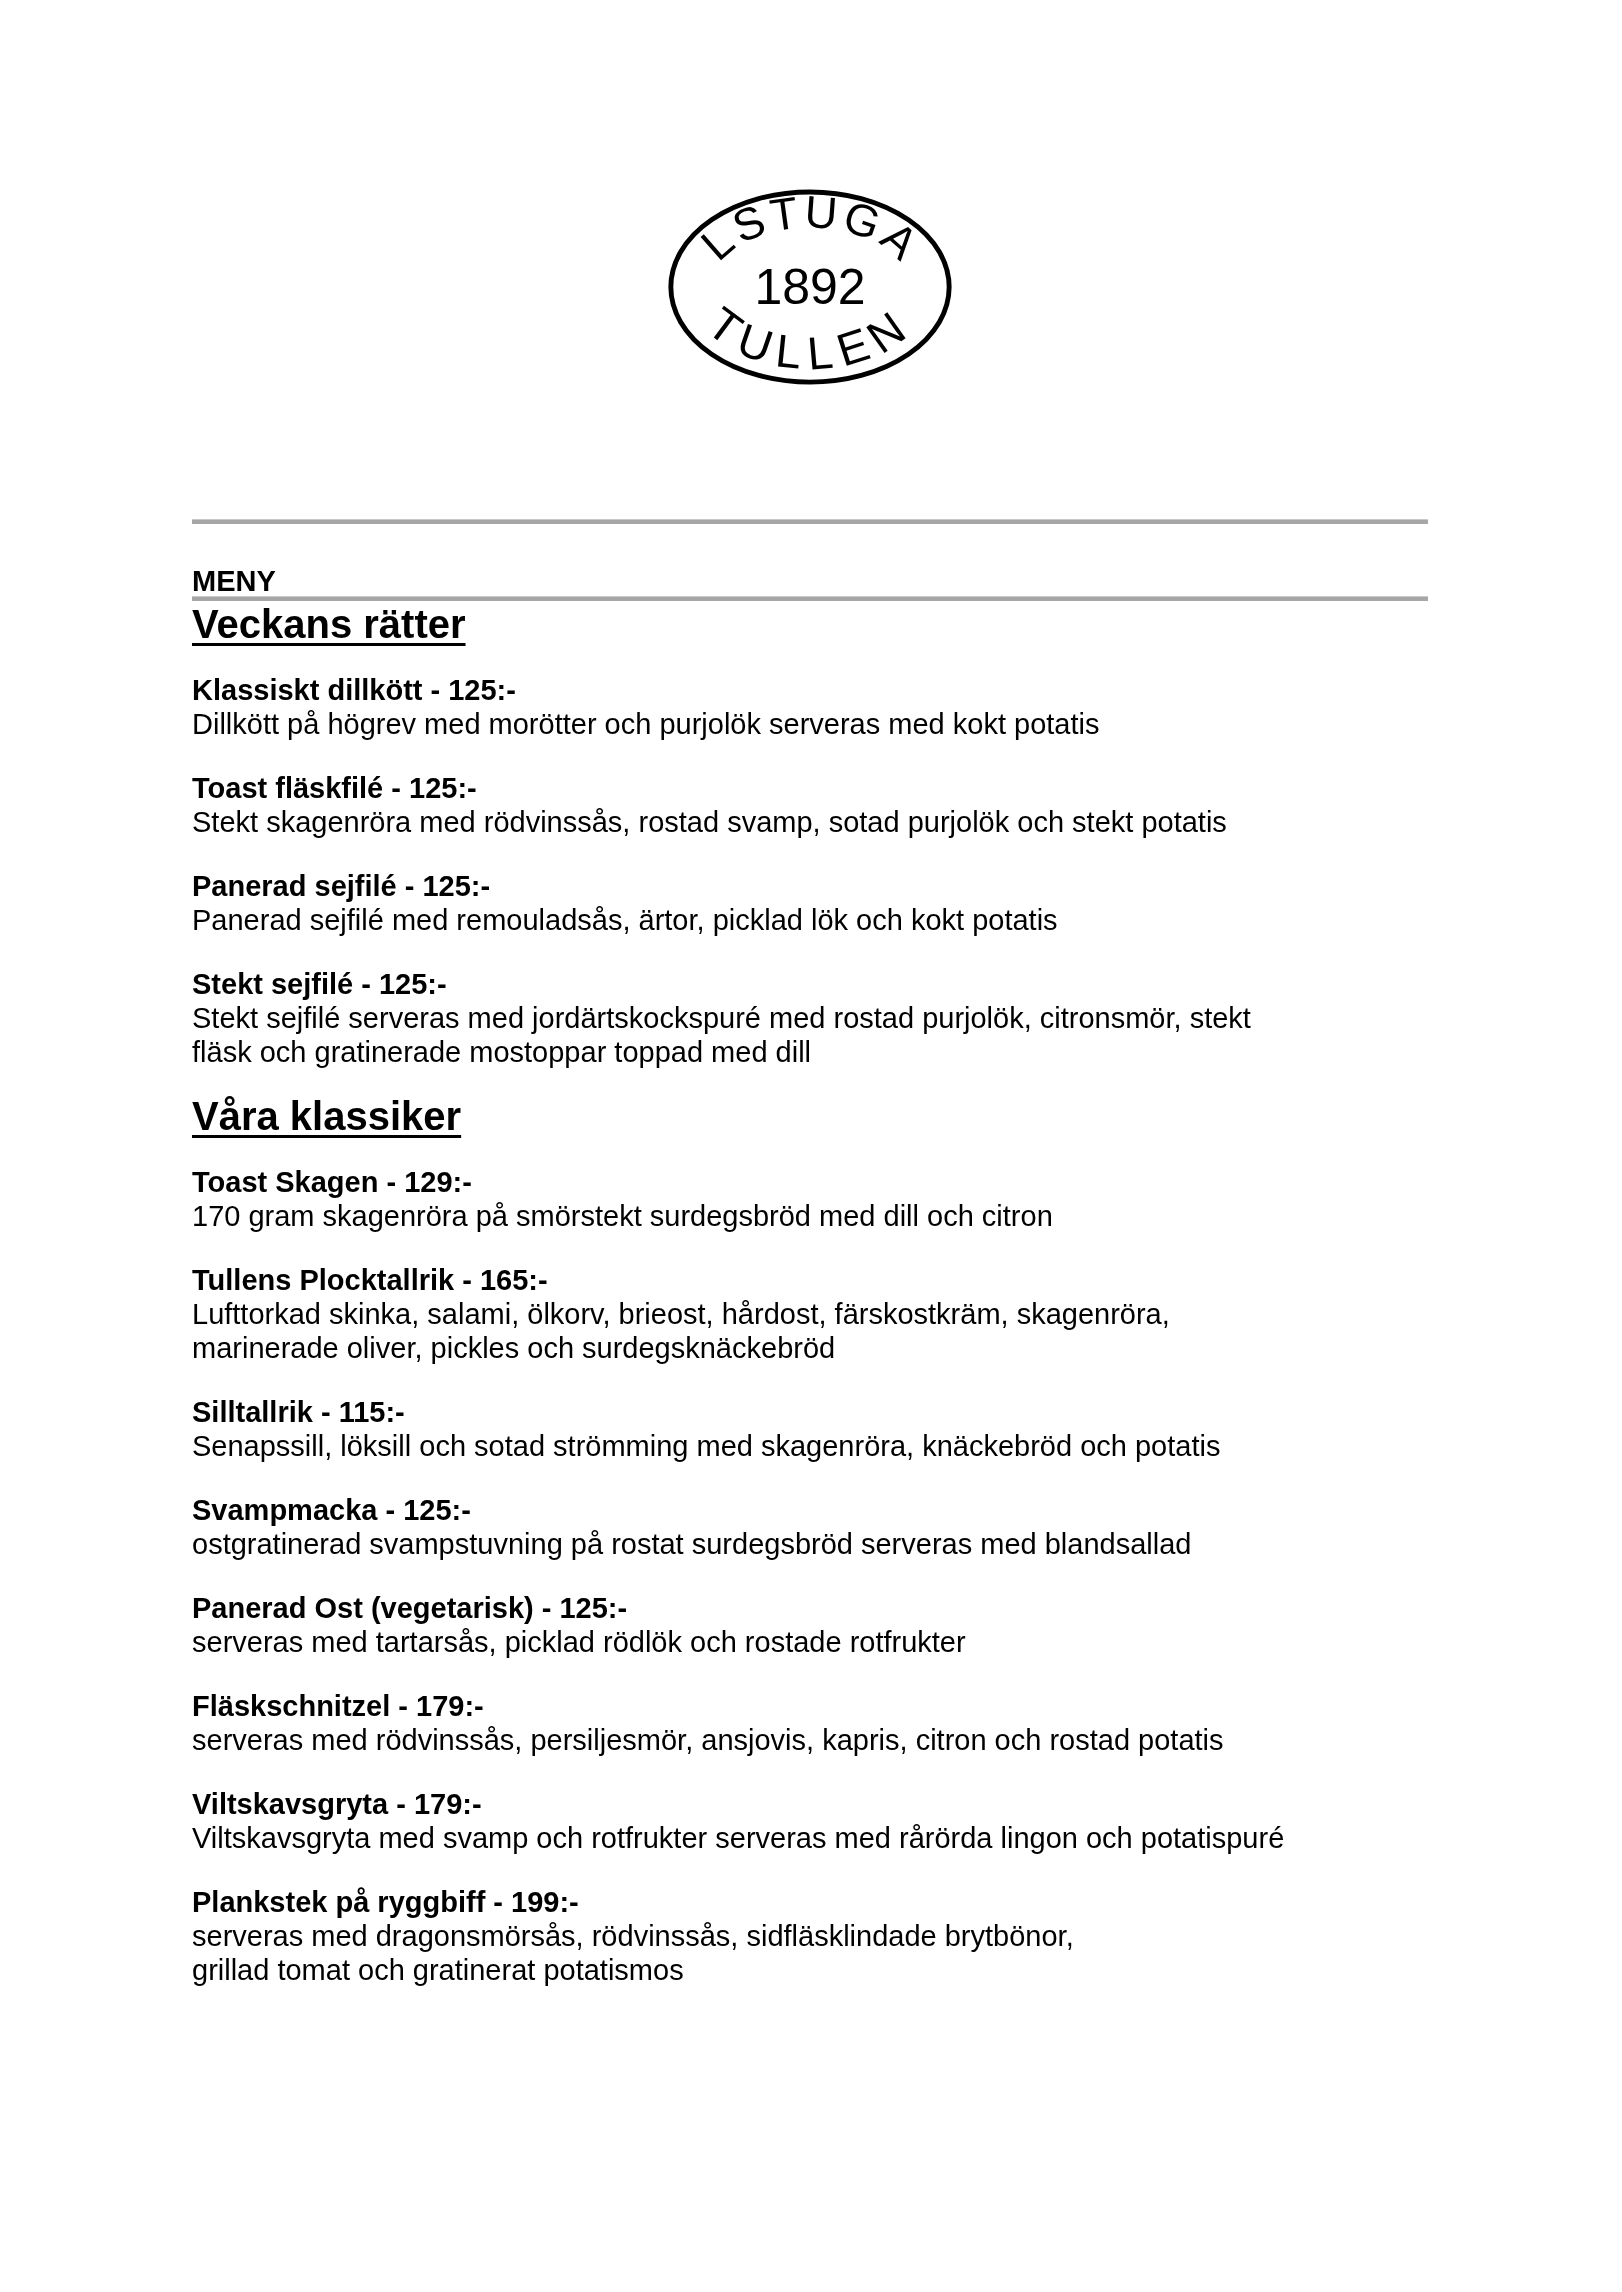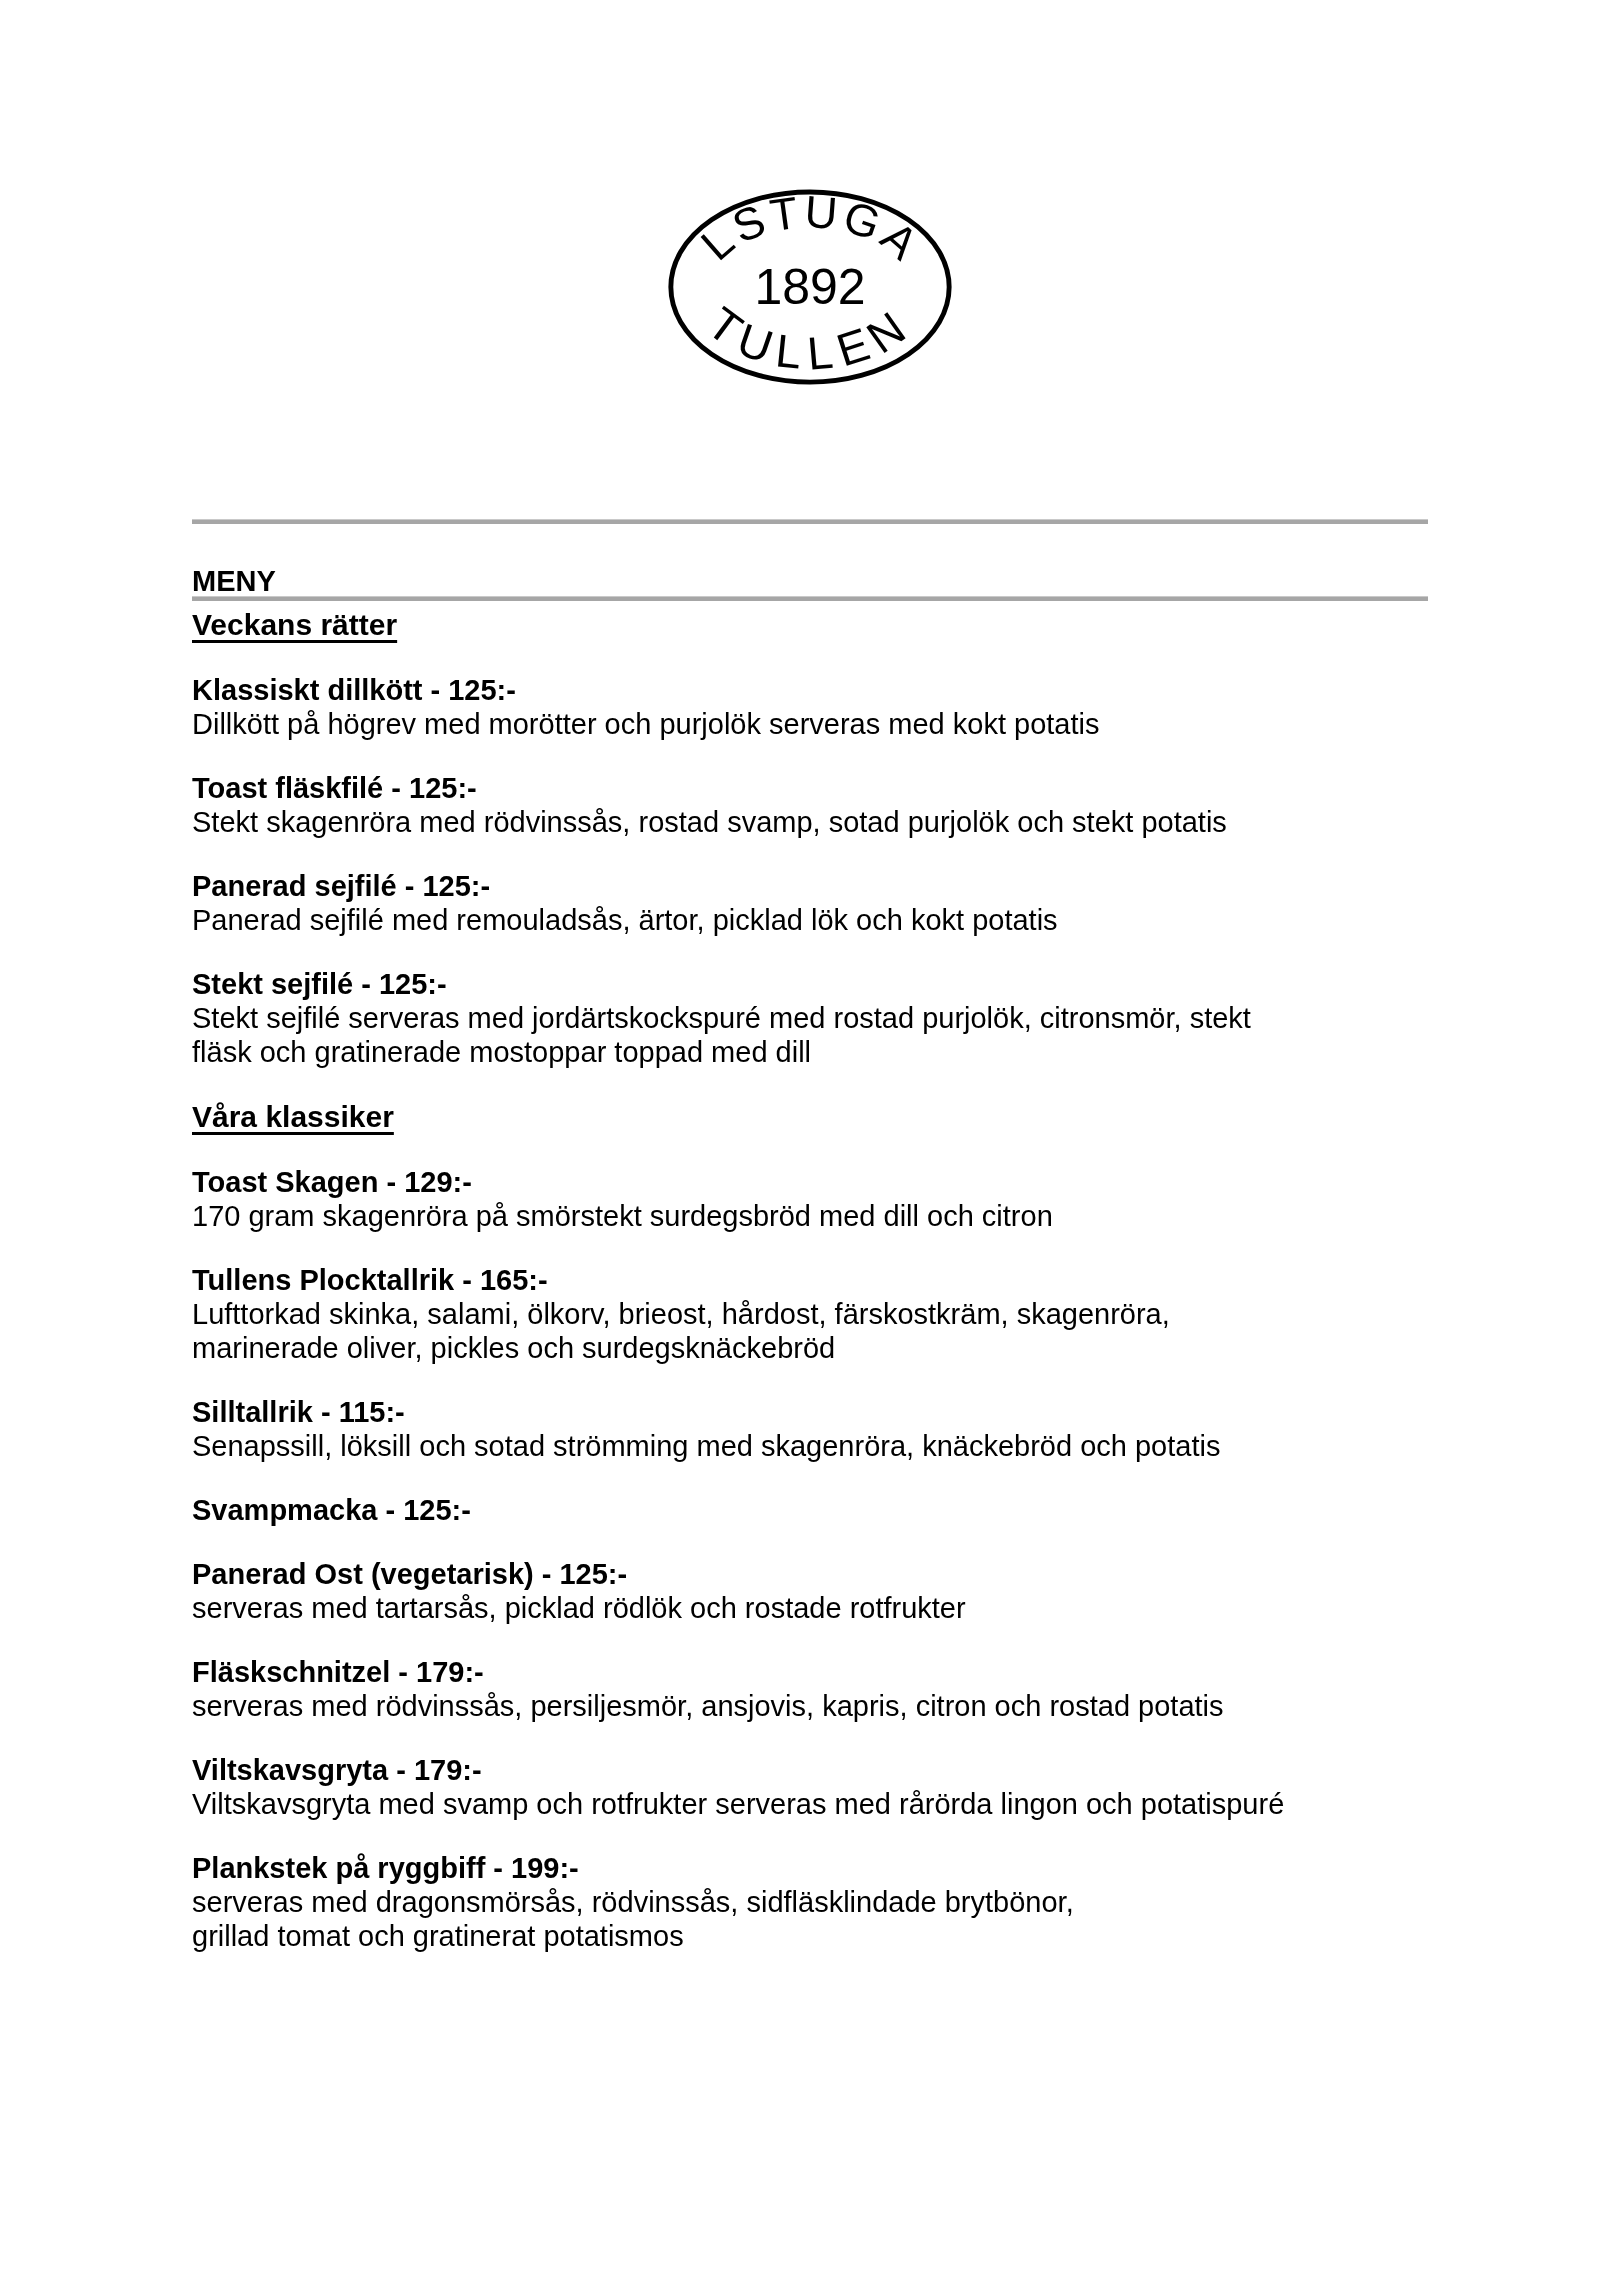--- a/index.html
+++ b/index.html
@@ -52,21 +52,21 @@
   .rule-top { margin-top: 128px; }
   .rule-under-title { margin-top: 0; }
   .page-title {
     margin-top: 43px;
     font-weight: bold;
     line-height: 29px;
   }
   .section-heading {
     margin-top: 5.9px;
     margin-bottom: 31px;
-    font-size: 30px;
+    font-size: 40px;
     line-height: 35px;
     font-weight: bold;
     text-decoration: underline;
     text-decoration-thickness: 2.9px;
     text-underline-offset: 4.9px;
   }
   .section-heading.second {
     margin-top: 0;
   }
   .menu-item {
@@ -143,20 +143,21 @@
 marinerade oliver, pickles och surdegsknäckebröd</div>
     </div>
 
     <div class="menu-item">
       <div class="item-name">Silltallrik - 115:-</div>
       <div class="item-desc">Senapssill, löksill och sotad strömming med skagenröra, knäckebröd och potatis</div>
     </div>
 
     <div class="menu-item">
       <div class="item-name">Svampmacka - 125:-</div>
+      <div class="item-desc">ostgratinerad svampstuvning på rostat surdegsbröd serveras med blandsallad</div>
     </div>
 
     <div class="menu-item">
       <div class="item-name">Panerad Ost (vegetarisk) - 125:-</div>
       <div class="item-desc">serveras med tartarsås, picklad rödlök och rostade rotfrukter</div>
     </div>
 
 
     <div class="menu-item">
       <div class="item-name">Fläskschnitzel - 179:-</div>

